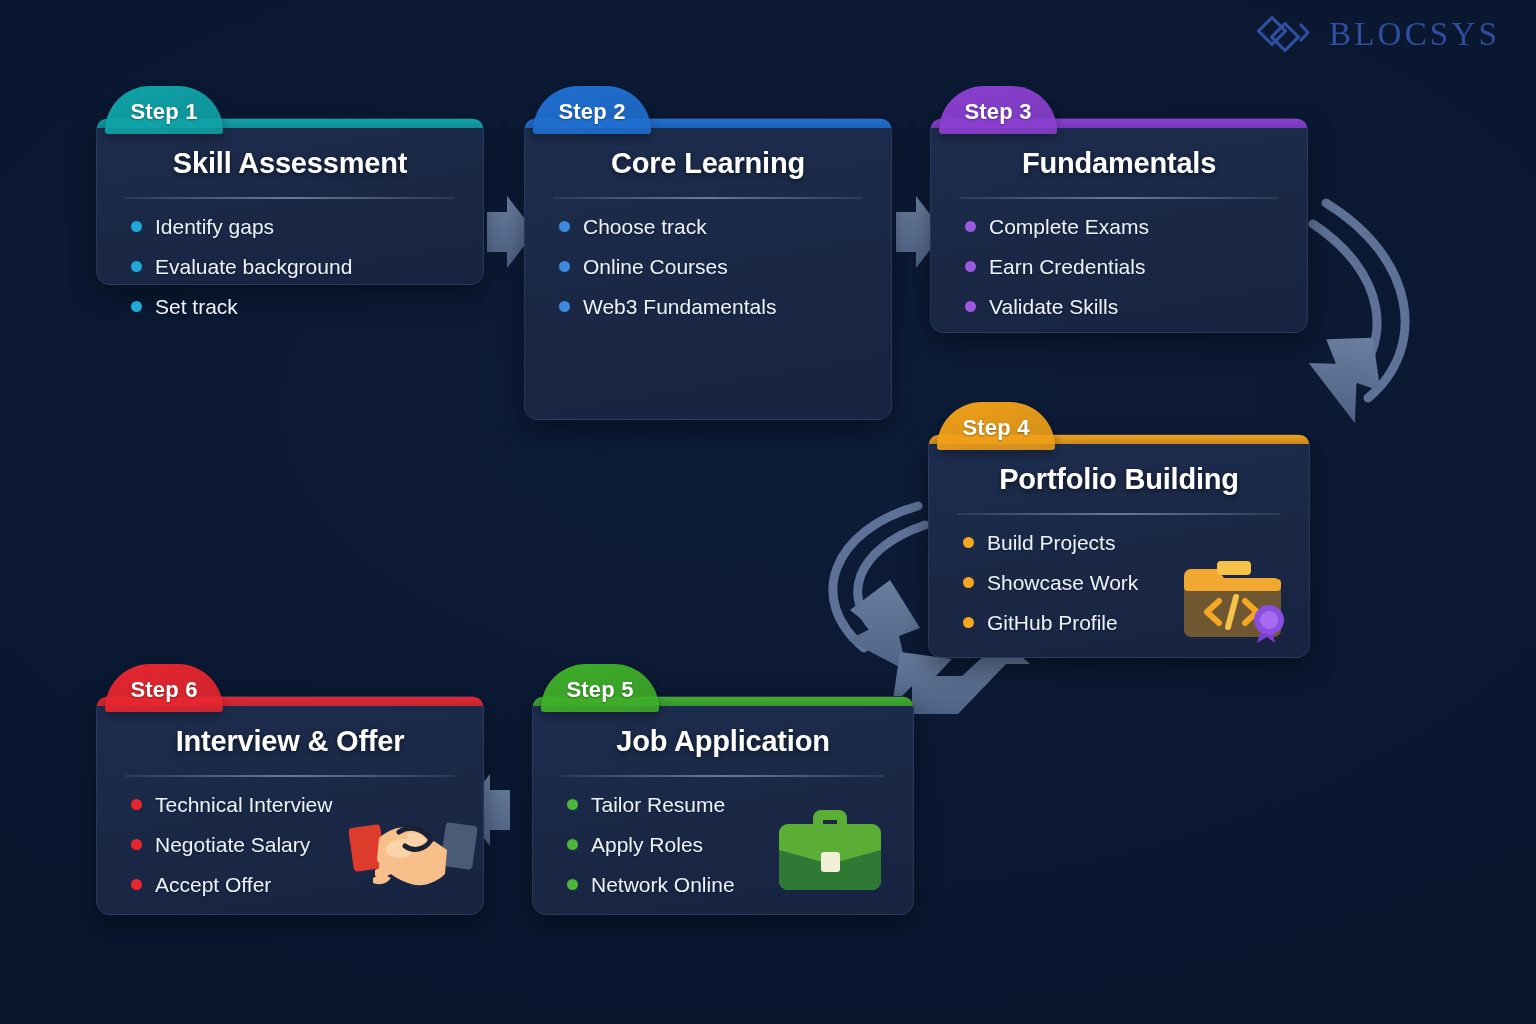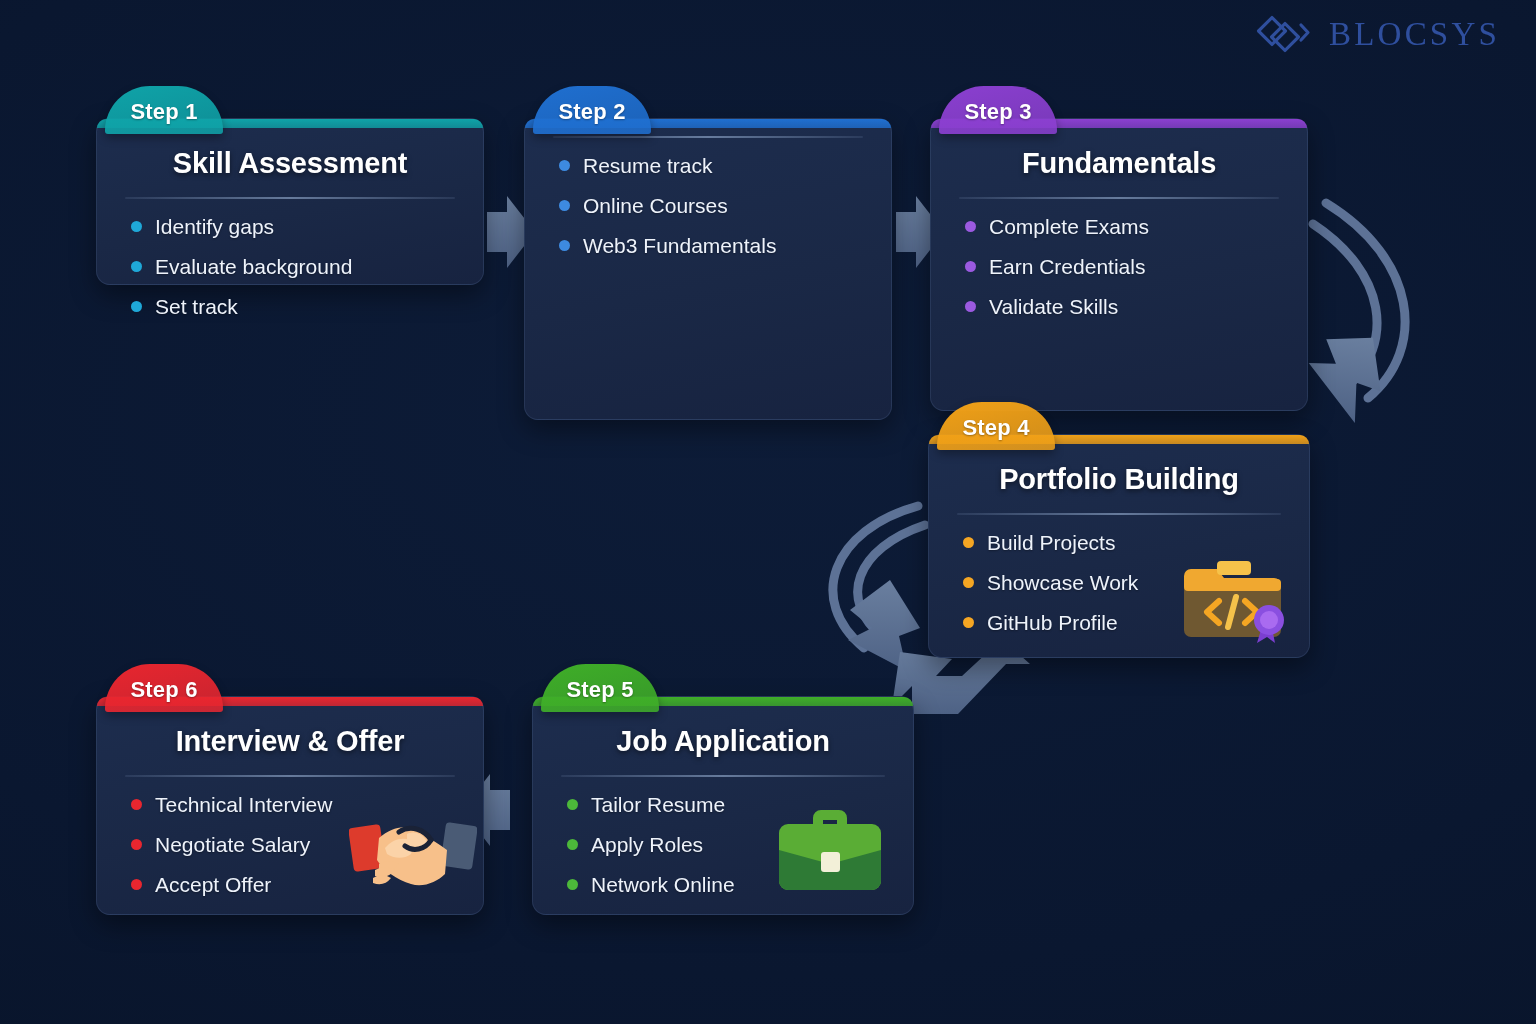--- a/index.html
+++ b/index.html
@@ -116,21 +116,21 @@
   }
   .dot {
     width: 11px; height: 11px;
     border-radius: 50%;
     flex: 0 0 11px;
   }
 
   
   #card-1 { left: 96px;  top: 118px; width: 388px; height: 167px; }
   #card-2 { left: 524px; top: 118px; width: 368px; height: 302px; }
-  #card-3 { left: 930px; top: 118px; width: 378px; height: 293px; }
+  #card-3 { left: 930px; top: 118px; width: 378px; height: 215px; }
   #card-4 { left: 928px; top: 434px; width: 382px; height: 224px; }
   #card-5 { left: 532px; top: 696px; width: 382px; height: 219px; }
   #card-6 { left: 96px;  top: 696px; width: 388px; height: 219px; }
 
   
   #arrows {
     position: absolute;
     inset: 0;
     width: 1536px;
     height: 1024px;
@@ -221,25 +221,26 @@
         <span>Set track</span>
       </li>
     </ul>
   </div>
 
   <div class="card" id="card-2">
     <div class="card-accent" style="background: linear-gradient(rgb(31, 111, 208), rgba(31, 111, 208, 0.8));"></div>
     <div class="badge" style="background: linear-gradient(165deg, rgb(31, 111, 208), rgba(31, 111, 208, 0.85));">
       <span>Step 2</span>
     </div>
+    <div class="card-title">Core Learning</div>
     <div class="divider"></div>
     <ul class="bullets">
       <li>
         <span class="dot" style="background: rgb(61, 138, 224);"></span>
-        <span>Resume track</span>
+        <span>Choose track</span>
       </li>
       <li>
         <span class="dot" style="background: rgb(61, 138, 224);"></span>
         <span>Online Courses</span>
       </li>
       <li>
         <span class="dot" style="background: rgb(61, 138, 224);"></span>
         <span>Web3 Fundamentals</span>
       </li>
     </ul>

